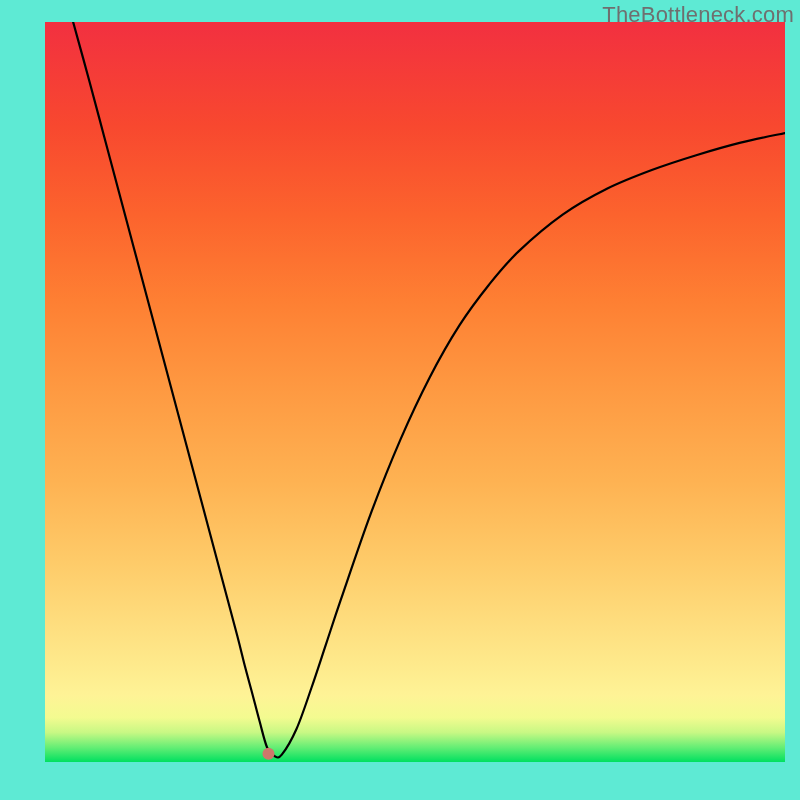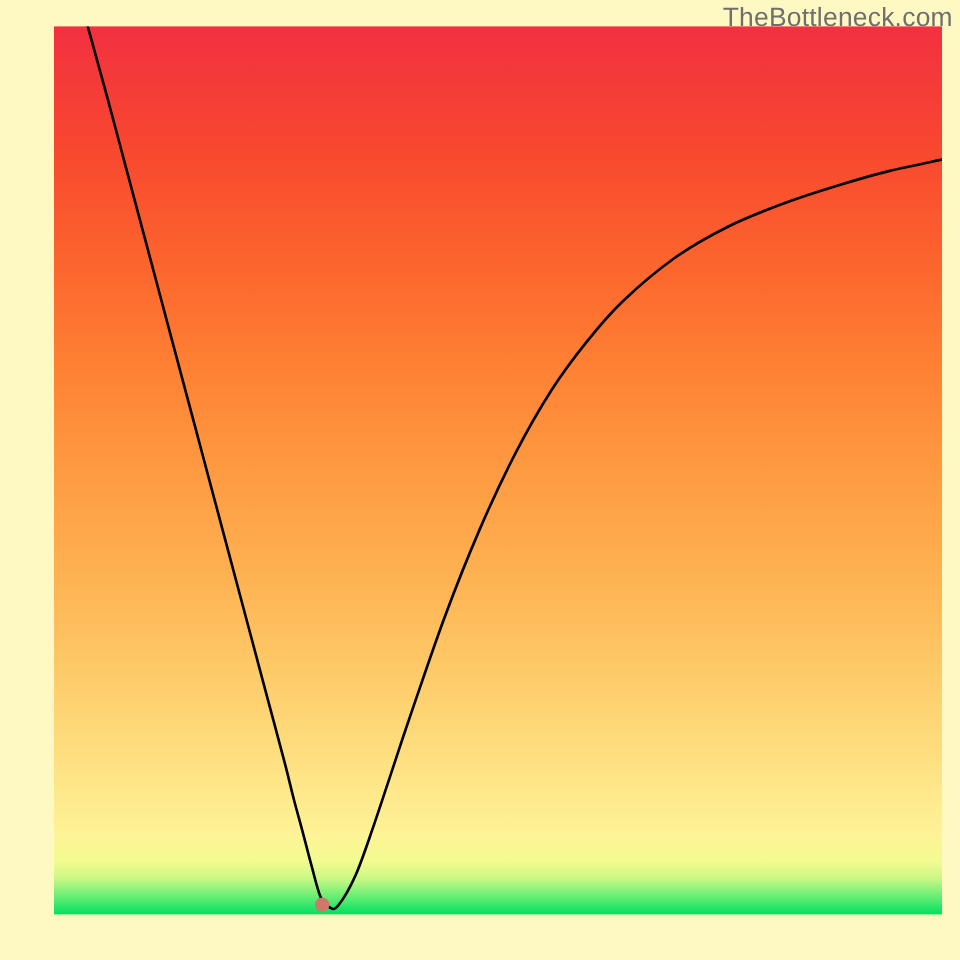--- a/index.html
+++ b/index.html
@@ -8,21 +8,21 @@
     width: 800px;
     height: 800px;
     overflow: hidden;
     background: #000;
     font-family: Arial, Helvetica, sans-serif;
   }
   .frame {
     position: relative;
     width: 800px;
     height: 800px;
-    background: #fef9c3;
+    background: #5eead4;
   }
   .plot-area {
     position: absolute;
     left: 45px;
     top: 22px;
     width: 740px;
     height: 740px;
     background: linear-gradient(
       to top,
       #00e060 0%,

